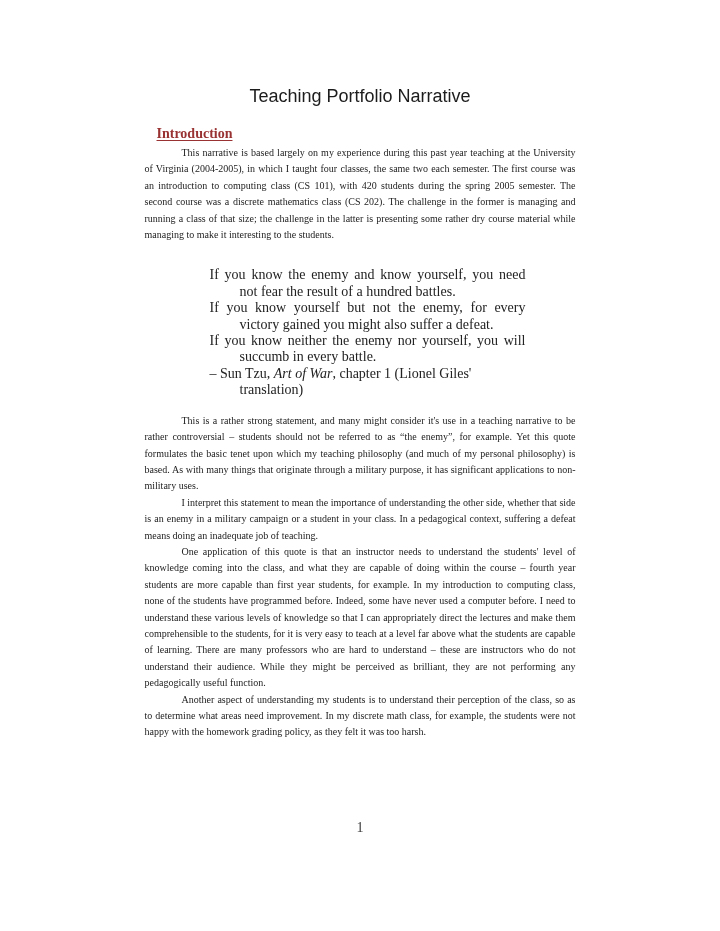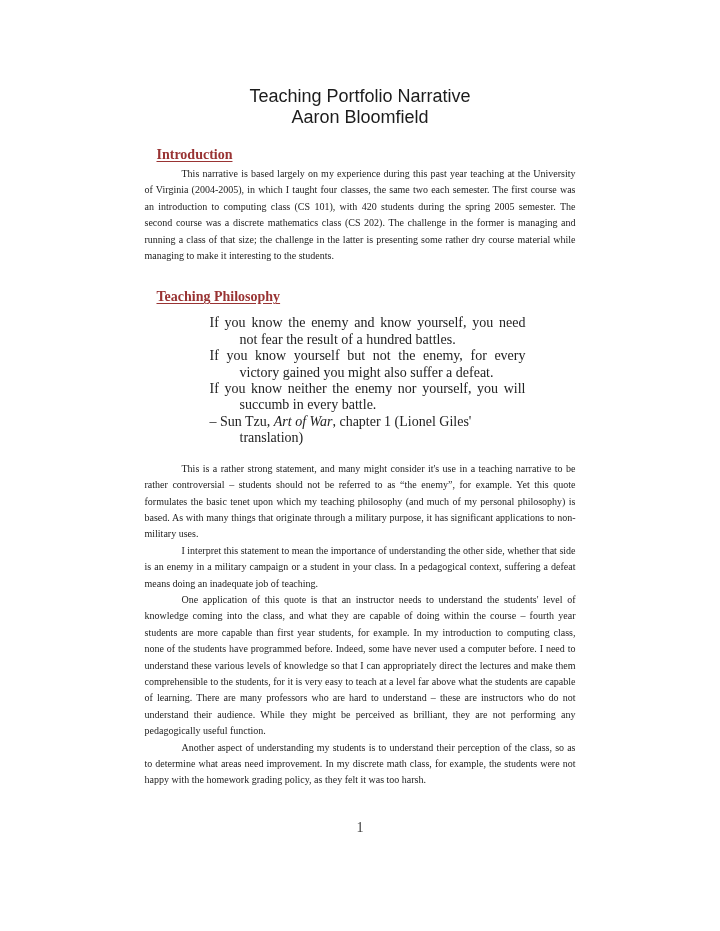--- a/index.html
+++ b/index.html
@@ -70,30 +70,28 @@
     color: #3a3a3a;
   }
 </style>
 </head>
 <body>
 
 <div class="page">
 
   <div class="doc-title">
     <div>Teaching Portfolio Narrative</div>
-    <div>Aaron Bloomfield</div>
   </div>
 
   <div class="section section-intro">
     <h2 class="section-heading"><span class="heading-text">Introduction</span></h2>
     <p class="body-para">This narrative is based largely on my experience during this past year teaching at the University of Virginia (2004-2005), in which I taught four classes, the same two each semester.  The first course was an introduction to computing class (CS 101), with 420 students during the spring 2005 semester.  The second course was a discrete mathematics class (CS 202).  The challenge in the former is managing and running a class of that size; the challenge in the latter is presenting some rather dry course material while managing to make it interesting to the students.</p>
   </div>
 
   <div class="section section-philosophy">
-    <h2 class="section-heading"><span class="heading-text">Teaching Philosophy</span></h2>
 
     <div class="quote-block">
       <p class="quote-line">If you know the enemy and know yourself, you need not fear the result of a hundred battles.</p>
       <p class="quote-line">If you know yourself but not the enemy, for every victory gained you might also suffer a defeat.</p>
       <p class="quote-line">If you know neither the enemy nor yourself, you will succumb in every battle.</p>
       <p class="quote-attribution"><span>– Sun Tzu, </span><em>Art of War</em><span>, chapter 1 (Lionel Giles' translation)</span></p>
     </div>
 
     <p class="body-para">This is a rather strong statement, and many might consider it's use in a teaching narrative to be rather controversial – students should not be referred to as “the enemy”, for example.  Yet this quote formulates the basic tenet upon which my teaching philosophy (and much of my personal philosophy) is based.  As with many things that originate through a military purpose, it has significant applications to non-military uses.</p>
     <p class="body-para">I interpret this statement to mean the importance of understanding the other side, whether that side is an enemy in a military campaign or a student in your class.  In a pedagogical context, suffering a defeat means doing an inadequate job of teaching.</p>

